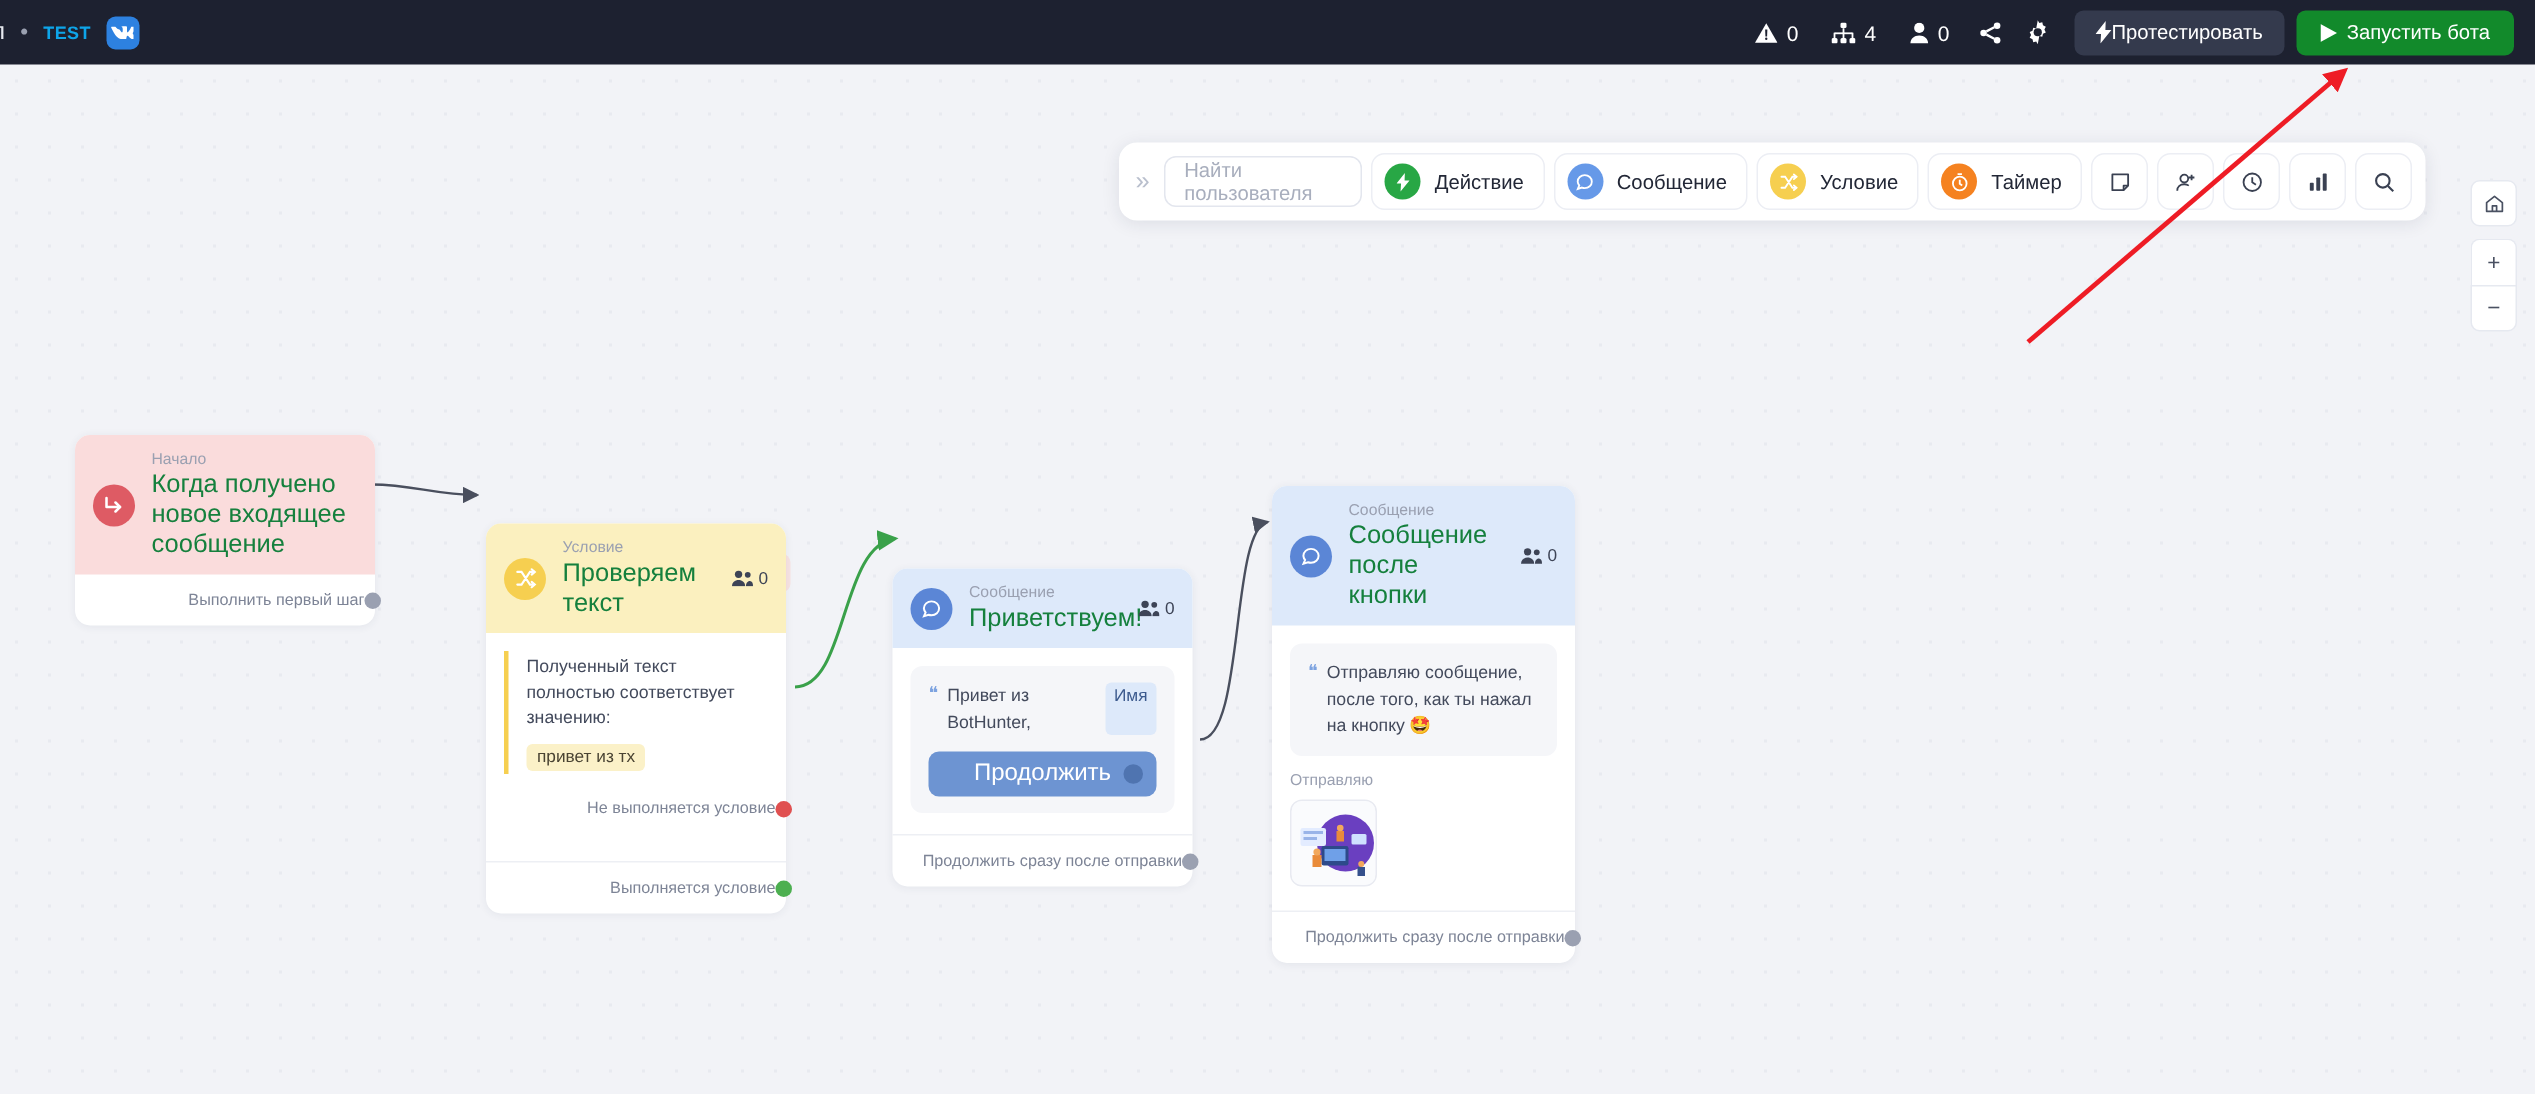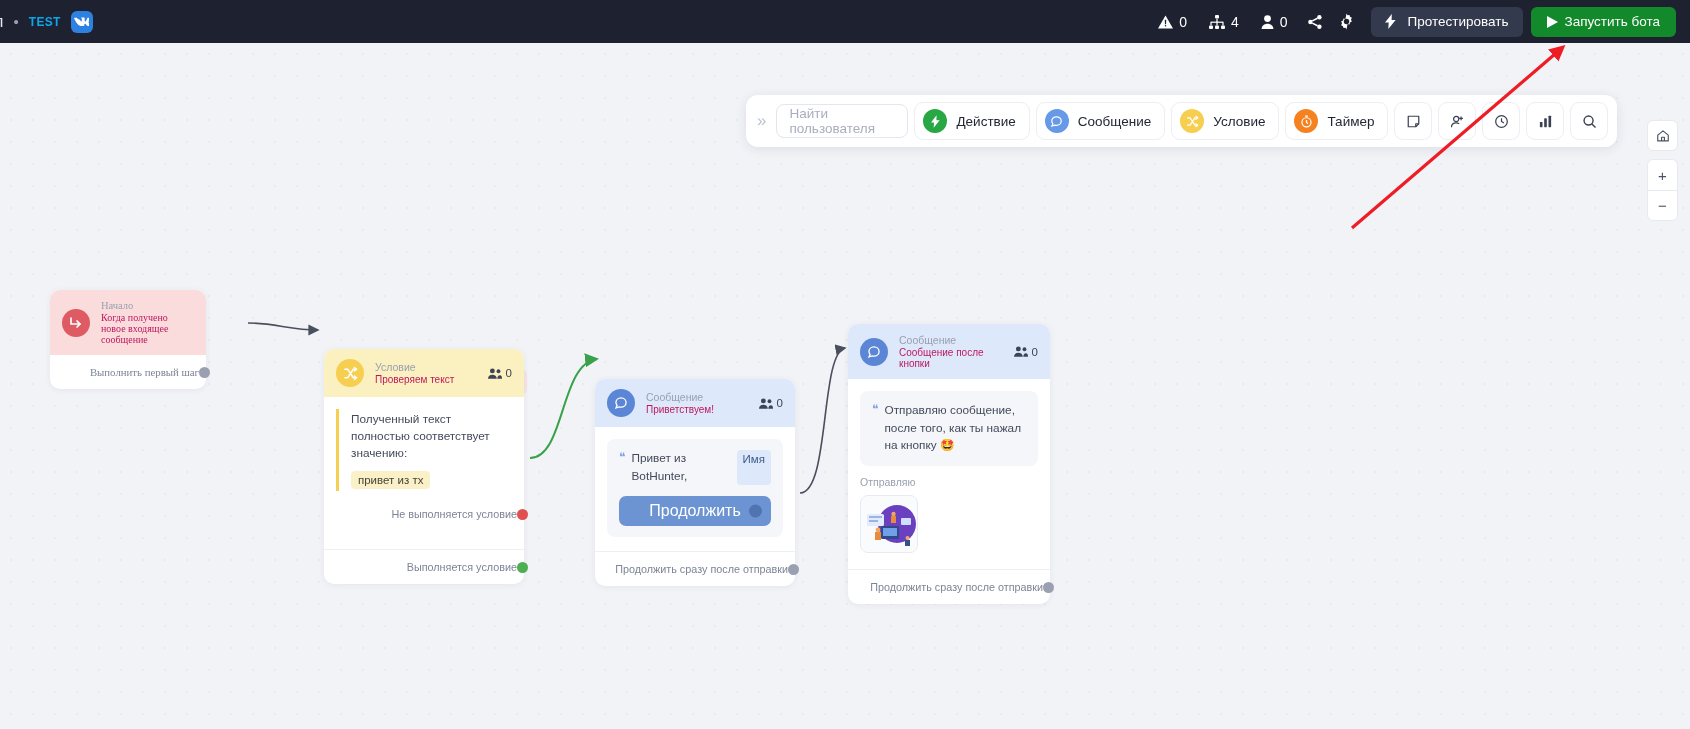--- a/index.html
+++ b/index.html
@@ -39,21 +39,21 @@
     display: flex; align-items: center; gap: 6px;
     color: #ffffff; font-size: 14px; padding: 0 11px;
   }
   .stat svg { display: block; }
   .icon-btn-dark {
     width: 32px; height: 32px; border-radius: 6px;
     display: flex; align-items: center; justify-content: center;
     color: #ffffff;
   }
   .btn-test {
-    display: flex; align-items: center; gap: 12px;
+    display: flex; align-items: center; gap: 0;
     background: #343a4d; color: #fff;
     height: 30px; padding: 0 14px; border-radius: 6px;
     font-size: 13.5px; margin-left: 8px; white-space: nowrap;
   }
   .btn-run {
     display: flex; align-items: center; gap: 7px;
     background: #128a2b; color: #fff;
     height: 30px; padding: 0 16px; border-radius: 6px;
     font-size: 13.5px; margin-left: 8px; white-space: nowrap;
   }
@@ -147,21 +147,21 @@
   .head-ic {
     width: 28px; height: 28px; border-radius: 50%;
     display: flex; align-items: center; justify-content: center;
     color: #fff; flex: 0 0 auto;
   }
   .hi-red    { background: #de5b64; }
   .hi-yellow { background: #f6cf50; }
   .hi-blue   { background: #5b86d6; }
   .head-txt { display: flex; flex-direction: column; gap: 1px; min-width: 0; }
   .head-kind { font-size: 10.5px; color: #9aa0b1; }
-  .head-name { font-size: 10px; color: #be185d; }
+  .head-name { font-size: 17px; color: #15803d; }
   .head-count {
     margin-left: auto; display: flex; align-items: center; gap: 4px;
     font-size: 11.5px; color: #3d4456;
   }
 
   .node-body { padding: 12px 12px 0 12px; }
   .cond-block {
     border-left: 3px solid #f6cf50;
     padding: 2px 0 2px 12px;
     margin-bottom: 6px;
@@ -319,21 +319,21 @@
       </marker>
       <marker id="ah-green" markerWidth="7" markerHeight="7" refX="6" refY="3.5" orient="auto">
         <path d="M0 0 L7 3.5 L0 7 z" fill="#3aa14a"></path>
       </marker>
     </defs>
     <path d="M248 280 C 275 280, 290 287, 318 287" stroke="#4a4f5e" stroke-width="1.6" fill="none" marker-end="url(#ah-dark)"></path>
     <path d="M530 415 C 565 415, 560 320, 597 316" stroke="#3aa14a" stroke-width="2" fill="none" marker-end="url(#ah-green)"></path>
     <path d="M800 450 C 830 450, 820 310, 845 305" stroke="#4a4f5e" stroke-width="1.6" fill="none" marker-end="url(#ah-dark)"></path>
   </svg>
 
-  <div class="node" style="left:50px; top:247px; width:156px;font-family:Liberation Serif, serif;">
+  <div class="node" style="left:50px; top:247px; width:200px;">
     <div class="node-head head-start">
       <span class="head-ic hi-red">
         <svg width="14" height="14" viewBox="0 0 14 14" fill="none" stroke="#fff" stroke-width="1.7" stroke-linecap="round" stroke-linejoin="round">
           <path d="M2 2v6h9"></path>
             <path d="M8 5l3 3-3 3"></path>
         </svg>
       </span>
       <span class="head-txt">
         <span class="head-kind">Начало</span>
         <span class="head-name">Когда получено новое входящее сообщение</span>

